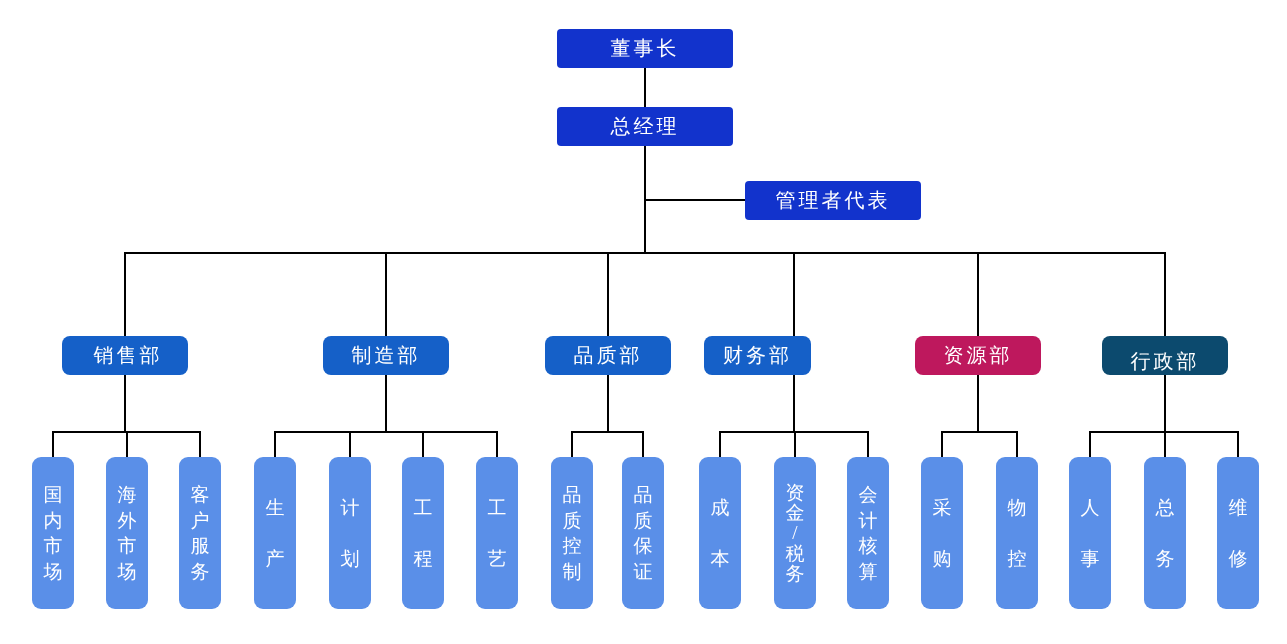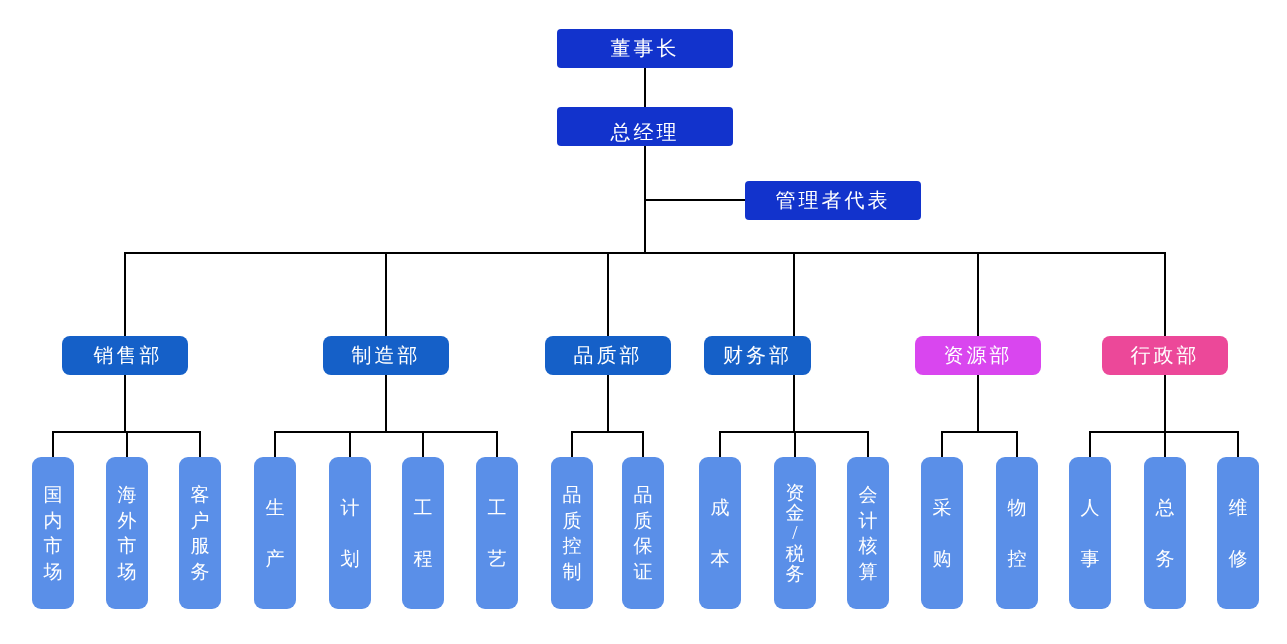--- a/index.html
+++ b/index.html
@@ -33,21 +33,21 @@
   .line { position: absolute; }
 </style>
 </head>
 <body>
 
 <div id="org-chart" style="background: rgb(255, 255, 255);">
     <div class="node exec" style="left: 557px; top: 29px; width: 176px; height: 39px; background: rgb(18, 51, 204); color: rgb(255, 255, 255);">
       <span>董事长</span>
     </div>
     <div class="line" style="left: 643.75px; top: 68px; width: 2.5px; height: 39px; background: rgb(0, 0, 0);"></div>
-    <div class="node exec" style="left: 557px; top: 107px; width: 176px; height: 39px; background: rgb(18, 51, 204); color: rgb(255, 255, 255); align-items: flex-end;">
+    <div class="node exec" style="left: 557px; top: 107px; width: 176px; height: 39px; background: rgb(18, 51, 204); color: rgb(255, 255, 255);">
       <span>总经理</span>
     </div>
     <div class="line" style="left: 643.75px; top: 146px; width: 2.5px; height: 107px; background: rgb(0, 0, 0);"></div>
     <div class="line" style="left: 643.75px; top: 198.75px; width: 102.5px; height: 2.5px; background: rgb(0, 0, 0);"></div>
     <div class="node exec" style="left: 745px; top: 181px; width: 176px; height: 39px; background: rgb(18, 51, 204); color: rgb(255, 255, 255);">
       <span>管理者代表</span>
     </div>
     <div class="line" style="left: 123.75px; top: 251.75px; width: 1042.5px; height: 2.5px; background: rgb(0, 0, 0);"></div>
     <div class="line" style="left: 123.75px; top: 253px; width: 2.5px; height: 83px; background: rgb(0, 0, 0);"></div>
     <div class="node dept" style="left: 62px; top: 336px; width: 126px; height: 39px; background: rgb(21, 96, 200); color: rgb(255, 255, 255); padding-left: 6px;">
@@ -166,41 +166,41 @@
     <div class="line" style="left: 866.75px; top: 432px; width: 2.5px; height: 25px; background: rgb(0, 0, 0);"></div>
     <div class="node leaf" style="left: 847px; top: 457px; width: 42px; height: 152px; background: rgb(90, 143, 232); color: rgb(255, 255, 255);">
       <div class="leaf-inner">
         <span>会</span>
         <span>计</span>
         <span>核</span>
         <span>算</span>
       </div>
     </div>
     <div class="line" style="left: 976.75px; top: 253px; width: 2.5px; height: 83px; background: rgb(0, 0, 0);"></div>
-    <div class="node dept" style="left: 915px; top: 336px; width: 126px; height: 39px; background: #d946ef; color: rgb(255, 255, 255);">
+    <div class="node dept" style="left: 915px; top: 336px; width: 126px; height: 39px; background: #be185d; color: rgb(255, 255, 255);">
       <span>资源部</span>
     </div>
     <div class="line" style="left: 976.75px; top: 375px; width: 2.5px; height: 57px; background: rgb(0, 0, 0);"></div>
     <div class="line" style="left: 940.75px; top: 430.75px; width: 77.5px; height: 2.5px; background: rgb(0, 0, 0);"></div>
     <div class="line" style="left: 940.75px; top: 432px; width: 2.5px; height: 25px; background: rgb(0, 0, 0);"></div>
     <div class="node leaf" style="left: 921px; top: 457px; width: 42px; height: 152px; background: rgb(90, 143, 232); color: rgb(255, 255, 255);">
       <div class="leaf-inner">
         <span>采</span>
         <span>购</span>
       </div>
     </div>
     <div class="line" style="left: 1015.75px; top: 432px; width: 2.5px; height: 25px; background: rgb(0, 0, 0);"></div>
     <div class="node leaf" style="left: 996px; top: 457px; width: 42px; height: 152px; background: rgb(90, 143, 232); color: rgb(255, 255, 255);">
       <div class="leaf-inner">
         <span>物</span>
         <span>控</span>
       </div>
     </div>
     <div class="line" style="left: 1163.75px; top: 253px; width: 2.5px; height: 83px; background: rgb(0, 0, 0);"></div>
-    <div class="node dept" style="left: 1102px; top: 336px; width: 126px; height: 39px; background: #ec4899; color: rgb(255, 255, 255);">
+    <div class="node dept" style="left: 1102px; top: 336px; width: 126px; height: 39px; background: #0c4a6e; color: rgb(255, 255, 255); align-items: flex-end;">
       <span>行政部</span>
     </div>
     <div class="line" style="left: 1163.75px; top: 375px; width: 2.5px; height: 57px; background: rgb(0, 0, 0);"></div>
     <div class="line" style="left: 1088.75px; top: 430.75px; width: 150.5px; height: 2.5px; background: rgb(0, 0, 0);"></div>
     <div class="line" style="left: 1088.75px; top: 432px; width: 2.5px; height: 25px; background: rgb(0, 0, 0);"></div>
     <div class="node leaf" style="left: 1069px; top: 457px; width: 42px; height: 152px; background: rgb(90, 143, 232); color: rgb(255, 255, 255);">
       <div class="leaf-inner">
         <span>人</span>
         <span>事</span>
       </div>

